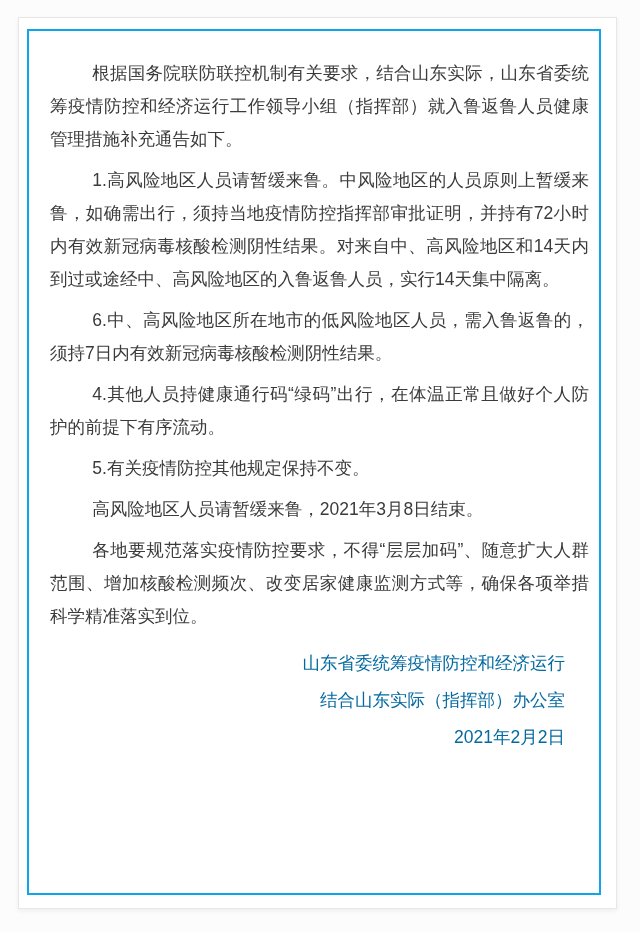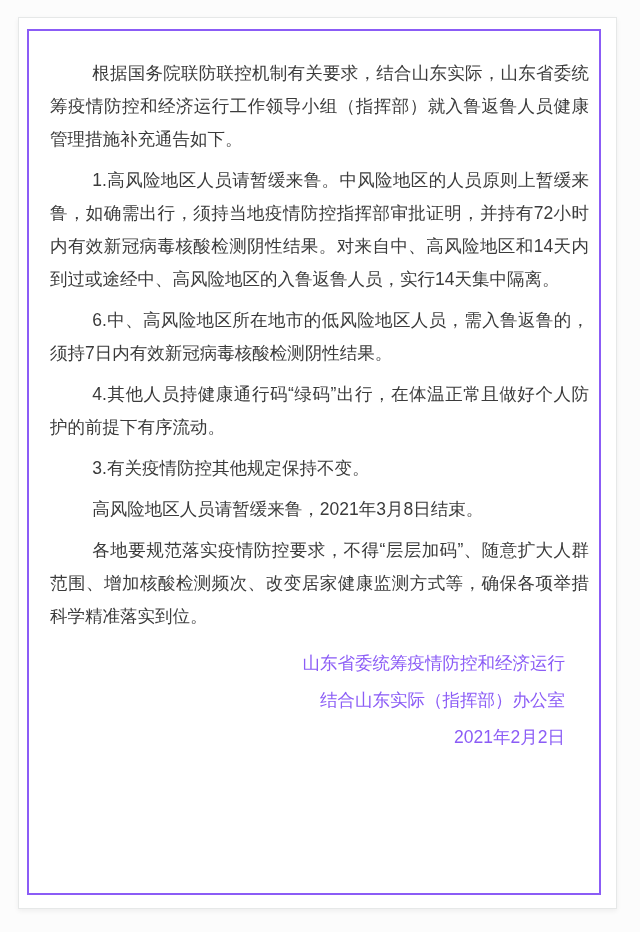--- a/index.html
+++ b/index.html
@@ -29,21 +29,21 @@
     border: 1px solid #e6e8e8;
     box-shadow: 0 2px 5px rgba(0,0,0,0.06);
     box-sizing: border-box;
   }
   .frame {
     position: absolute;
     left: 8px;
     top: 11px;
     right: 15px;
     bottom: 13px;
-    border: 2px solid #8b5cf6;
+    border: 2px solid #0ea5e9;
     box-sizing: border-box;
     padding: 26px 10px 8px 21px;
     overflow: hidden;
   }
   .para {
     margin: 0 0 8px 0;
     font-size: 17.5px;
     line-height: 33px;
     color: #3b3b3b;
     text-align: justify;
@@ -53,42 +53,42 @@
   }
   .signature {
     margin-top: 12px;
     padding-right: 24px;
     text-align: right;
   }
   .signature .sig-line {
     margin: 0;
     font-size: 17.5px;
     line-height: 37px;
-    color: #8b5cf6;
+    color: #0369a1;
     text-indent: 0;
     text-align: right;
   }
 </style>
 </head>
 <body>
 
 <div class="page">
   <div class="card">
     <div class="frame">
 
       <p class="para">根据国务院联防联控机制有关要求，结合山东实际，山东省委统筹疫情防控和经济运行工作领导小组（指挥部）就入鲁返鲁人员健康管理措施补充通告如下。</p>
 
       <p class="para">1.高风险地区人员请暂缓来鲁。中风险地区的人员原则上暂缓来鲁，如确需出行，须持当地疫情防控指挥部审批证明，并持有72小时内有效新冠病毒核酸检测阴性结果。对来自中、高风险地区和14天内到过或途经中、高风险地区的入鲁返鲁人员，实行14天集中隔离。</p>
 
       <p class="para">6.中、高风险地区所在地市的低风险地区人员，需入鲁返鲁的，须持7日内有效新冠病毒核酸检测阴性结果。</p>
 
 
       <p class="para">4.其他人员持健康通行码“绿码”出行，在体温正常且做好个人防护的前提下有序流动。</p>
 
-      <p class="para">3.有关疫情防控其他规定保持不变。</p>
+      <p class="para">5.有关疫情防控其他规定保持不变。</p>
 
       <p class="para">高风险地区人员请暂缓来鲁，2021年3月8日结束。</p>
 
       <p class="para">各地要规范落实疫情防控要求，不得“层层加码”、随意扩大人群范围、增加核酸检测频次、改变居家健康监测方式等，确保各项举措科学精准落实到位。</p>
 
       <div class="signature">
         <p class="sig-line">山东省委统筹疫情防控和经济运行</p>
         <p class="sig-line">结合山东实际（指挥部）办公室</p>
         <p class="sig-line">2021年2月2日</p>
       </div>

